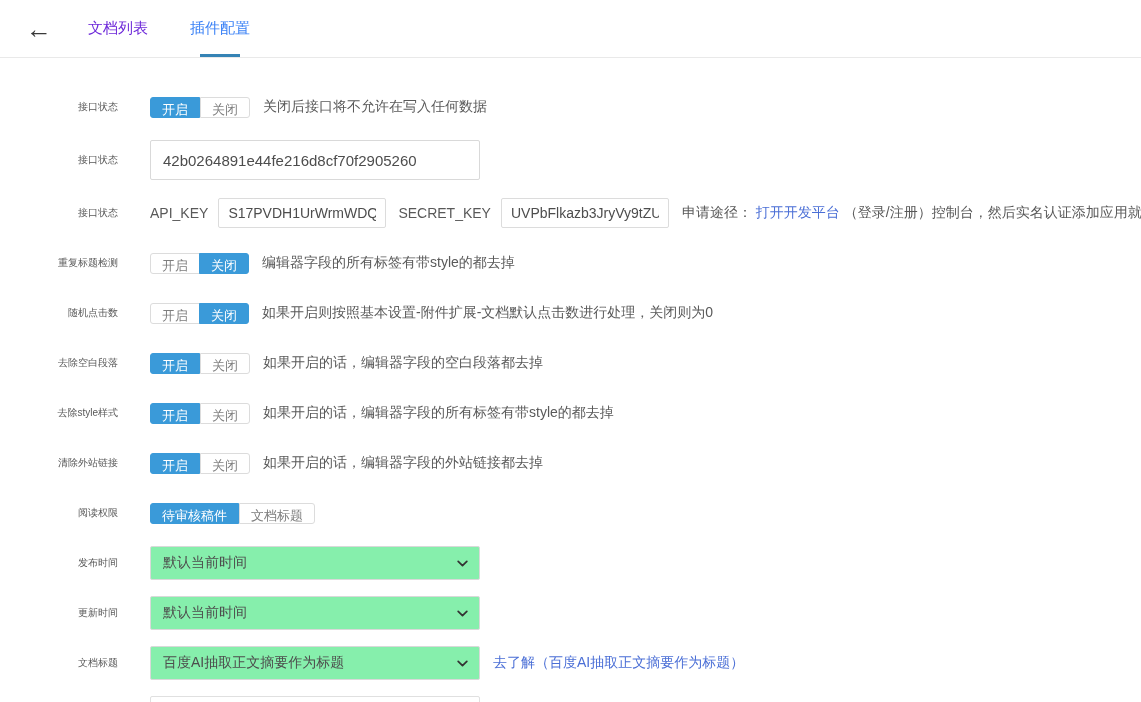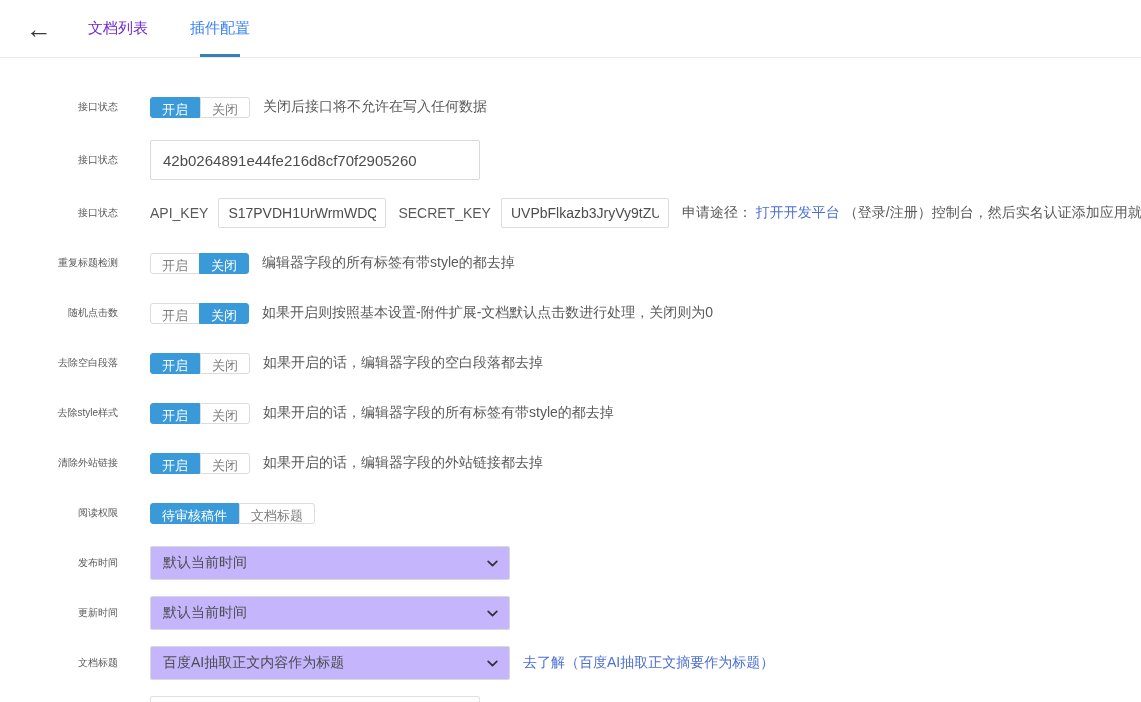--- a/index.html
+++ b/index.html
@@ -52,23 +52,23 @@
   .mini-label{ font-size:14px; color:#595959; white-space:nowrap; }
   .mini-input{
     width:168px; height:30px; border:1px solid #dcdcdc; border-radius:2px;
     margin-left:10px; padding:0 9px; font-size:14px; color:#4d4d4d; outline:none;
     font-family:"Liberation Sans","DejaVu Sans",sans-serif;
   }
   .sk{ margin-left:12px; }
   .link{ color:#4b6fd6; cursor:pointer; text-decoration:none; }
   
   .select{
-    width:360px; height:34px; border:1px solid #d9d9d9; border-radius:2px;
+    width:330px; height:34px; border:1px solid #d9d9d9; border-radius:2px;
     display:flex; align-items:center; justify-content:space-between;
-    padding:0 10px 0 12px; font-size:14px; color:#4d4d4d; background:#c4b5fd; cursor:pointer;
+    padding:0 10px 0 12px; font-size:14px; color:#4d4d4d; background:#86efac; cursor:pointer;
   }
   .chevron{ display:flex; align-items:center; }
   
   .partial{
     margin-left:150px; width:330px; height:40px;
     border:1px solid #e0e0e0; border-radius:2px;
   }
 </style>
 </head>
 <body>
@@ -206,21 +206,21 @@
             </svg>
         </span>
       </div>
     </div>
   </div>
 
   <div class="row">
     <div class="label">文档标题</div>
     <div class="control">
       <div class="select">
-        <span>百度AI抽取正文内容作为标题</span>
+        <span>百度AI抽取正文摘要作为标题</span>
         <span class="chevron">
           <svg width="13" height="13" viewBox="0 0 12 12">
               <path d="M2 4l4 4 4-4" stroke="#333" stroke-width="1.6" fill="none" stroke-linecap="round" stroke-linejoin="round"></path>
             </svg>
         </span>
       </div>
       <a class="link hint">去了解（百度AI抽取正文摘要作为标题）</a>
     </div>
   </div>
 

